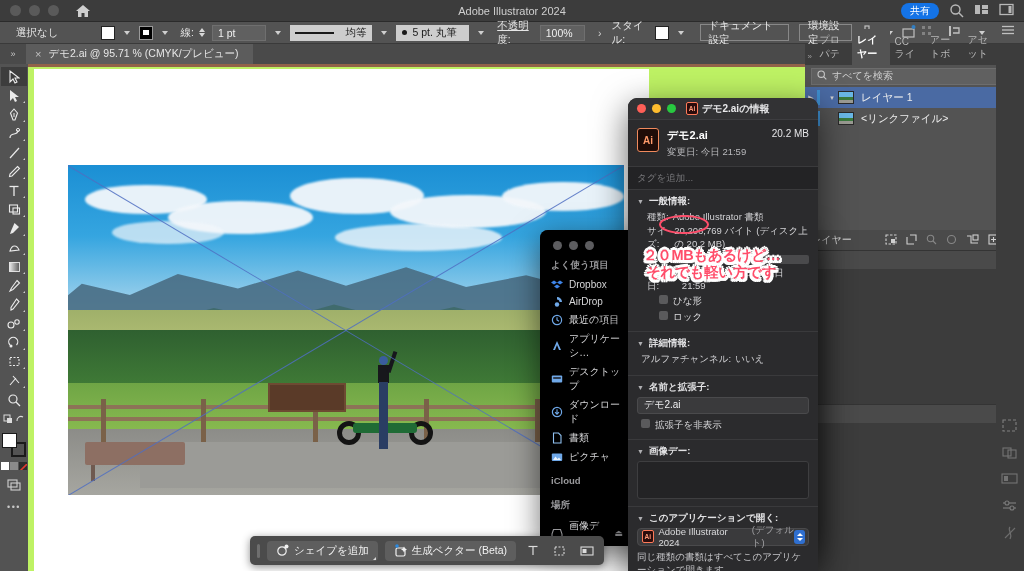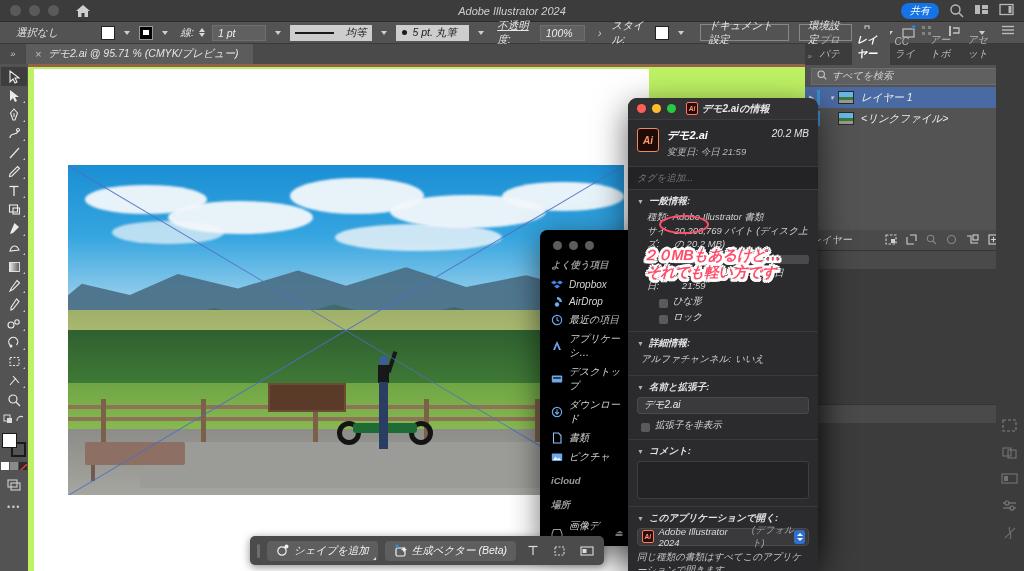--- a/index.html
+++ b/index.html
@@ -5,21 +5,21 @@
   * { box-sizing: border-box; margin: 0; padding: 0; }
   html, body {
     width: 1024px; height: 571px;
     overflow: hidden;
     background: #323232;
     font-family: "Liberation Sans", sans-serif;
     font-size: 11px;
     color: #d4d4d4;
     -webkit-font-smoothing: antialiased;
   }
-  #app { position: relative; width: 1024px; height: 571px; font-style: italic; }
+  #app { position: relative; width: 1024px; height: 571px; }
 
   
   .titlebar {
     position: absolute; top: 0; left: 0; width: 1024px; height: 22px;
     background: #3c3c3c; display: flex; align-items: center;
     border-bottom: 1px solid #2b2b2b;
   }
   .traffic { display: flex; gap: 8px; margin-left: 10px; }
   .traffic span { width: 11px; height: 11px; border-radius: 50%; background: #5a5a5a; display: block; }
   .home-icon { margin-left: 16px; width: 16px; height: 14px; position: relative; }
@@ -274,21 +274,21 @@
   .info-head .md { font-size:9.5px; color:#b9b9bc; margin-top:3px; }
   .info-head .sz { margin-left:auto; font-size:10px; color:#e6e6e8; }
   .tag-row { height:24px; background:#232325; border-top:1px solid #3a3a3c; border-bottom:1px solid #3a3a3c;
     display:flex; align-items:center; padding:0 9px; color:#77777a; font-size:9.5px; }
   .sec { border-bottom:1px solid #3a3a3c; padding:5px 9px 7px; }
   .sec-h { display:flex; align-items:center; gap:5px; font-weight:bold; color:#e2e2e4; font-size:9.5px; margin-bottom:3px; }
   .sec-h .disc { font-size:7px; color:#b0b0b3; }
   .kv { display:flex; gap:4px; margin:1.5px 0 1.5px 10px; color:#d2d2d5; line-height:1.35; }
   .kv .k { color:#d2d2d5; }
   .locbar { flex:1; height:9px; background:#4a4a4c; border-radius:2px; margin-top:2px; }
-  .chk-row { display:flex; align-items:flex-end; gap:5px; margin:3px 0 0 22px; }
+  .chk-row { display:flex; align-items:flex-start; gap:5px; margin:3px 0 0 22px; }
   .chk { width:9px; height:9px; background:#5a5a5c; border-radius:2px; display:block; }
   .txtfield { background:#3a3a3c; border:1px solid #4a4a4c; border-radius:3px; height:17px;
     display:flex; align-items:center; padding:0 6px; margin:3px 0 5px; font-size:10px; color:#f0f0f2; }
   .commentbox { background:#232325; border:1px solid #3e3e40; border-radius:3px; height:38px; margin-top:3px; }
   .openwith { background:#3a3a3c; border:1px solid #4a4a4c; border-radius:4px; height:18px;
     display:flex; align-items:center; gap:5px; padding:0 4px; margin:3px 0 4px; font-size:9.5px; position:relative; }
   .openwith .dim { color:#a0a0a3; }
   .ow-stepper { position:absolute; right:3px; width:11px; height:14px; border-radius:3px; background:#2f6fd0;
     display:flex; flex-direction:column; align-items:center; justify-content:center; gap:2px; }
   .ow-stepper i { width:0;height:0;border-left:3px solid transparent;border-right:3px solid transparent; }
@@ -1106,21 +1106,21 @@
       <div class="txtfield">デモ2.ai</div>
       <div class="chk-row" style="margin-left:4px">
         <span class="chk"></span>
         <span>拡張子を非表示</span>
       </div>
     </div>
 
     <div class="sec">
       <div class="sec-h">
         <span class="disc">▼</span>
-        <span>コメント:</span>
+        <span>画像デー:</span>
       </div>
       <div class="commentbox"></div>
     </div>
 
     <div class="sec">
       <div class="sec-h">
         <span class="disc">▼</span>
         <span>このアプリケーションで開く:</span>
       </div>
       <div class="openwith">

